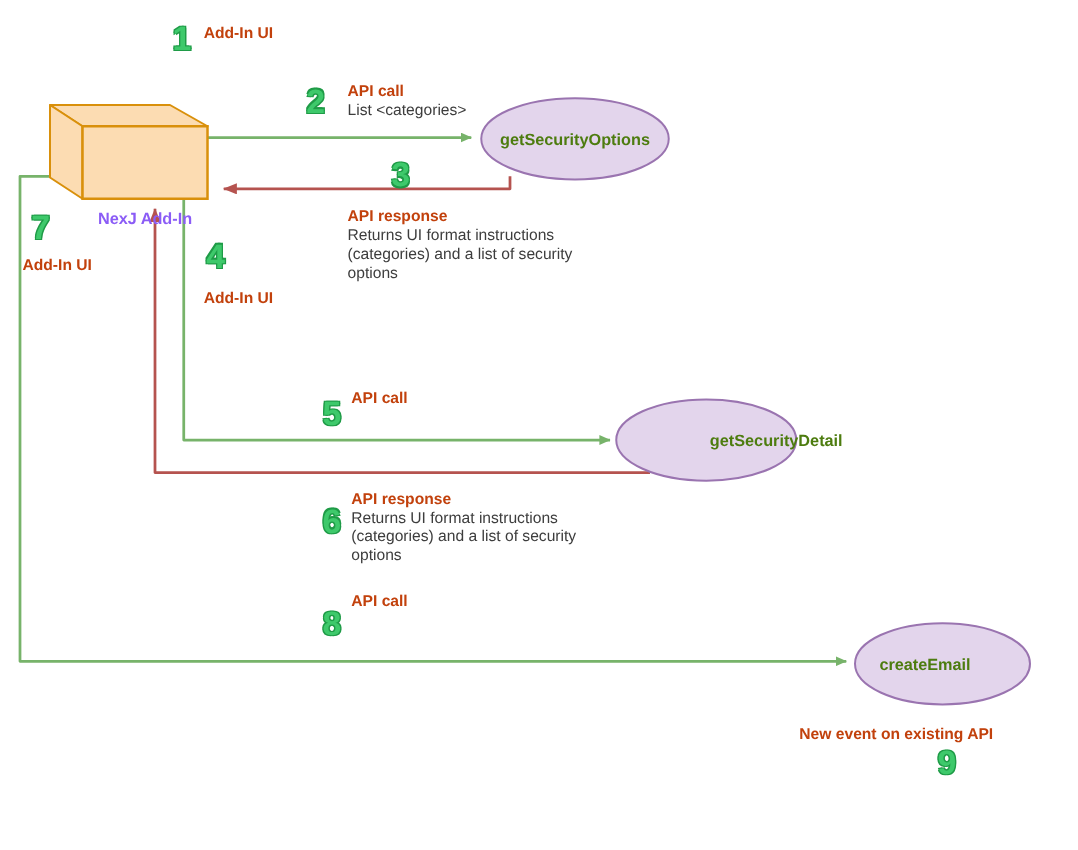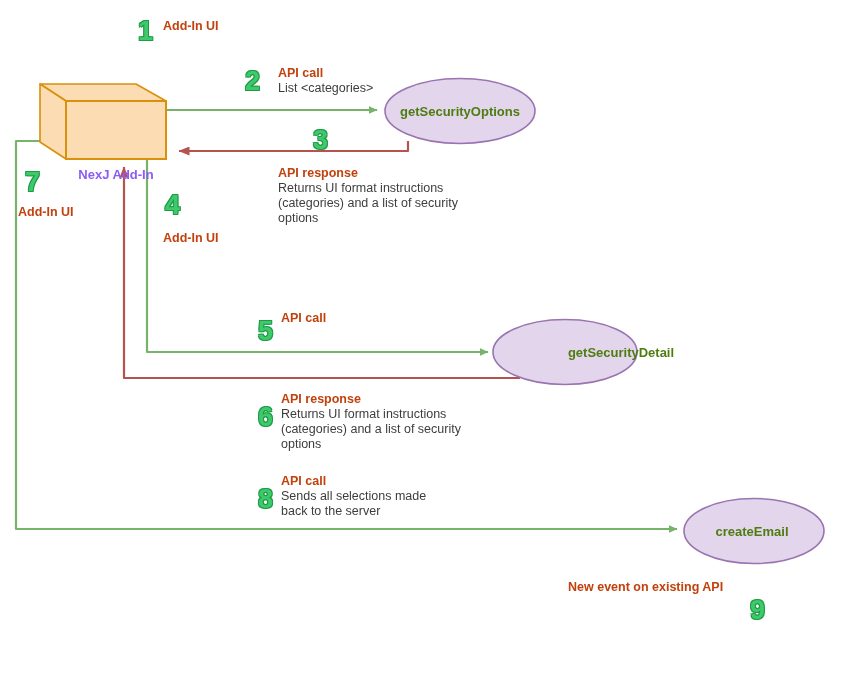--- a/index.html
+++ b/index.html
@@ -108,21 +108,21 @@
 
     <ellipse cx="754" cy="531" rx="70" ry="32.5" fill="#e3d5ec" stroke="#9a74b0" stroke-width="1.6"></ellipse>
   </svg>
 
   <div class="boxlabel" style="left:66px; top:123px; width:100px; text-align:center;">NexJ Add-In</div>
 
   <div class="node-label" style="left:385px; top:104px; width:150px;">getSecurityOptions</div>
 
   <div class="node-label" style="left:509px; top:345px; width:144px;margin-left:40px;">getSecurityDetail</div>
 
-  <div class="node-label" style="left:684px; top:524px; width:112px;padding-left:12px;">createEmail</div>
+  <div class="node-label" style="left:684px; top:524px; width:112px;">createEmail</div>
 
   <div class="step" style="left:138px; top:18px;">1</div>
   <div class="note" style="left:163px; top:19px; width:210px;">
     <span class="note-title">Add-In UI</span>
   </div>
 
   <div class="step" style="left:245px; top:68px;">2</div>
   <div class="note" style="left:278px; top:66px; width:190px;">
     <span class="note-title">API call</span>
     <span class="note-body">List &lt;categories&gt;</span>
@@ -155,22 +155,20 @@
   </div>
 
   <div class="step" style="left:25px; top:169px;">7</div>
   <div class="note" style="left:18px; top:205px; width:130px;">
     <span class="note-title">Add-In UI</span>
   </div>
 
   <div class="step" style="left:258px; top:486px;">8</div>
   <div class="note" style="left:281px; top:474px; width:230px;">
     <span class="note-title">API call</span>
-    <span class="note-body">Sends all selections made
-back to the server</span>
   </div>
 
   <div class="step" style="left:750px; top:597px;">9</div>
-  <div class="note" style="left:568px; top:580px; width:250px;">
+  <div class="note" style="left:592px; top:580px; width:250px;text-align:center;">
     <span class="note-title">New event on existing API</span>
   </div>
 
 </div>
 
 </body></html>

